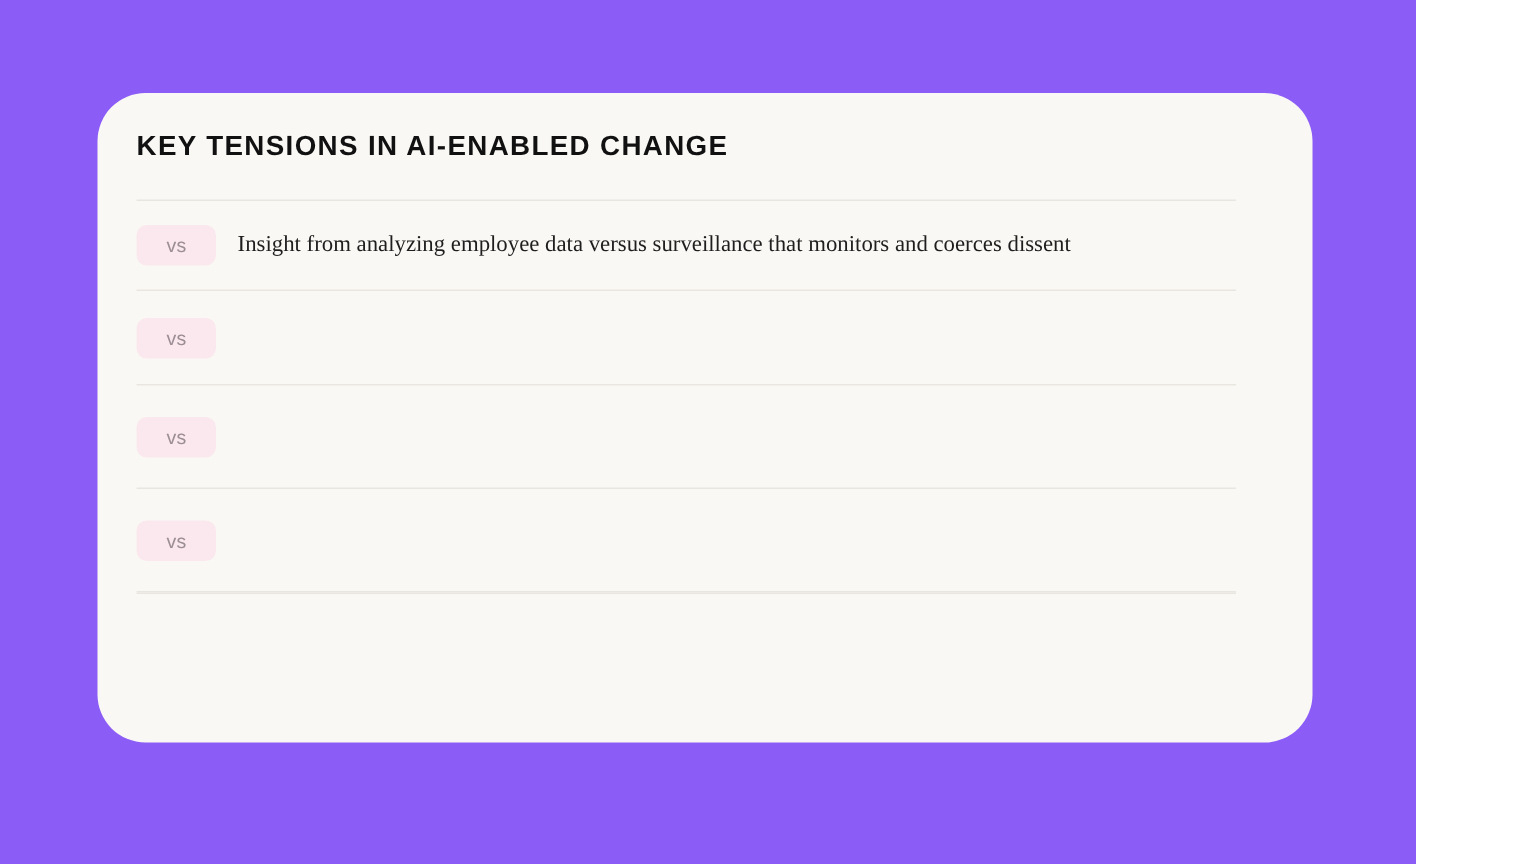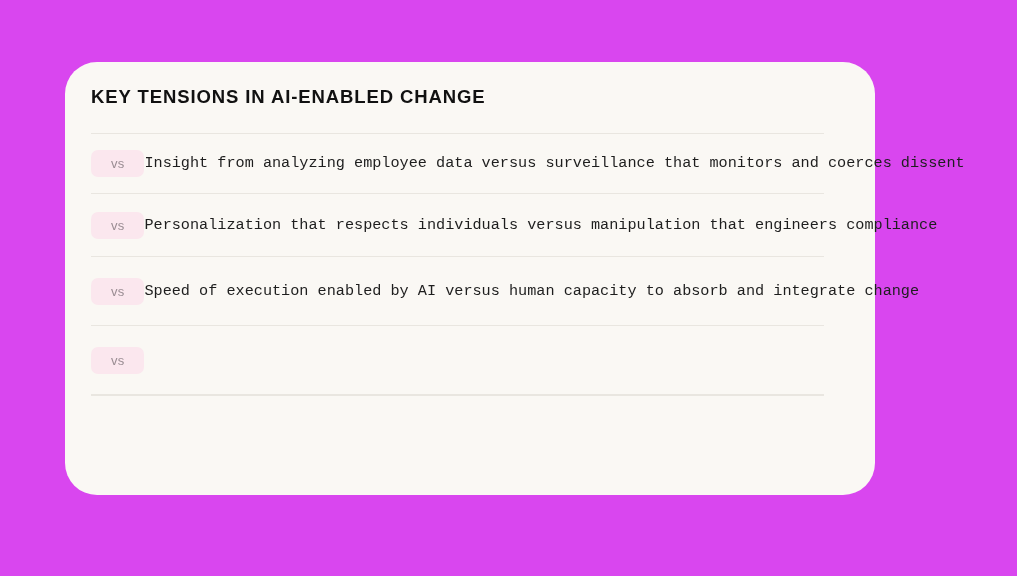--- a/index.html
+++ b/index.html
@@ -10,23 +10,23 @@
   body {
     width: 1024px;
     height: 576px;
     background: #ffffff;
     font-family: "Liberation Sans", "DejaVu Sans", sans-serif;
     overflow: hidden;
   }
 
   #slide {
     position: relative;
-    width: 1017px;
+    width: 944px;
     height: 576px;
-    background: #d946ef;
+    background: #8b5cf6;
   }
 
   
   #card {
     position: absolute;
     left: 65px;
     top: 62px;
     width: 810px;
     height: 433px;
     background: #faf8f4;
@@ -94,24 +94,25 @@
   .badge-vs {
     background: #fbe7ee;
     color: #9a8d93;
   }
   .badge-and {
     background: #e6edf2;
     color: #8d979e;
   }
 
   .row-text {
+    margin-left: 14px;
     font-size: 15.2px;
     color: #1e1e1e;
     line-height: 1.35;
-    font-family: Liberation Mono, monospace;
+    font-family: Liberation Serif, serif;
     white-space: nowrap;
   }
 </style>
 </head>
 <body>
 
 <div id="slide">
 
   <div id="card"></div>
 
@@ -123,28 +124,26 @@
 
     <div class="row row-1">
       <span class="badge badge-vs">vs</span>
       <span class="row-text">Insight from analyzing employee data versus surveillance that monitors and coerces dissent</span>
     </div>
 
     <hr class="divider">
 
     <div class="row row-2">
       <span class="badge badge-vs">vs</span>
-      <span class="row-text">Personalization that respects individuals versus manipulation that engineers compliance</span>
     </div>
 
     <hr class="divider">
 
     <div class="row row-3">
       <span class="badge badge-vs">vs</span>
-      <span class="row-text">Speed of execution enabled by AI versus human capacity to absorb and integrate change</span>
     </div>
 
     <hr class="divider">
 
     <div class="row row-4">
       <span class="badge badge-vs">vs</span>
     </div>
 
     <hr class="divider">
 

